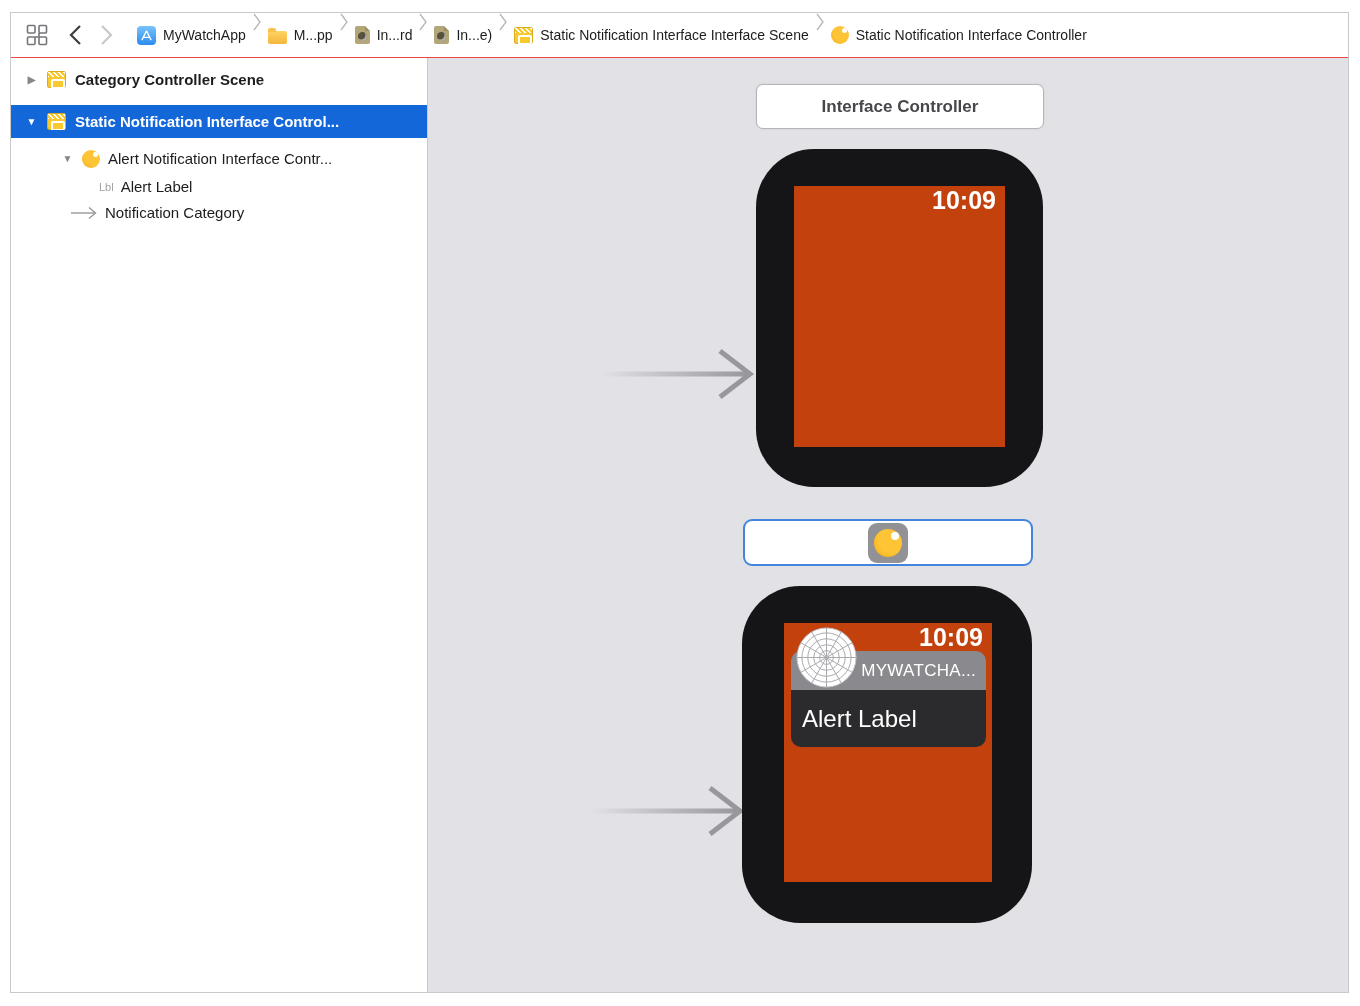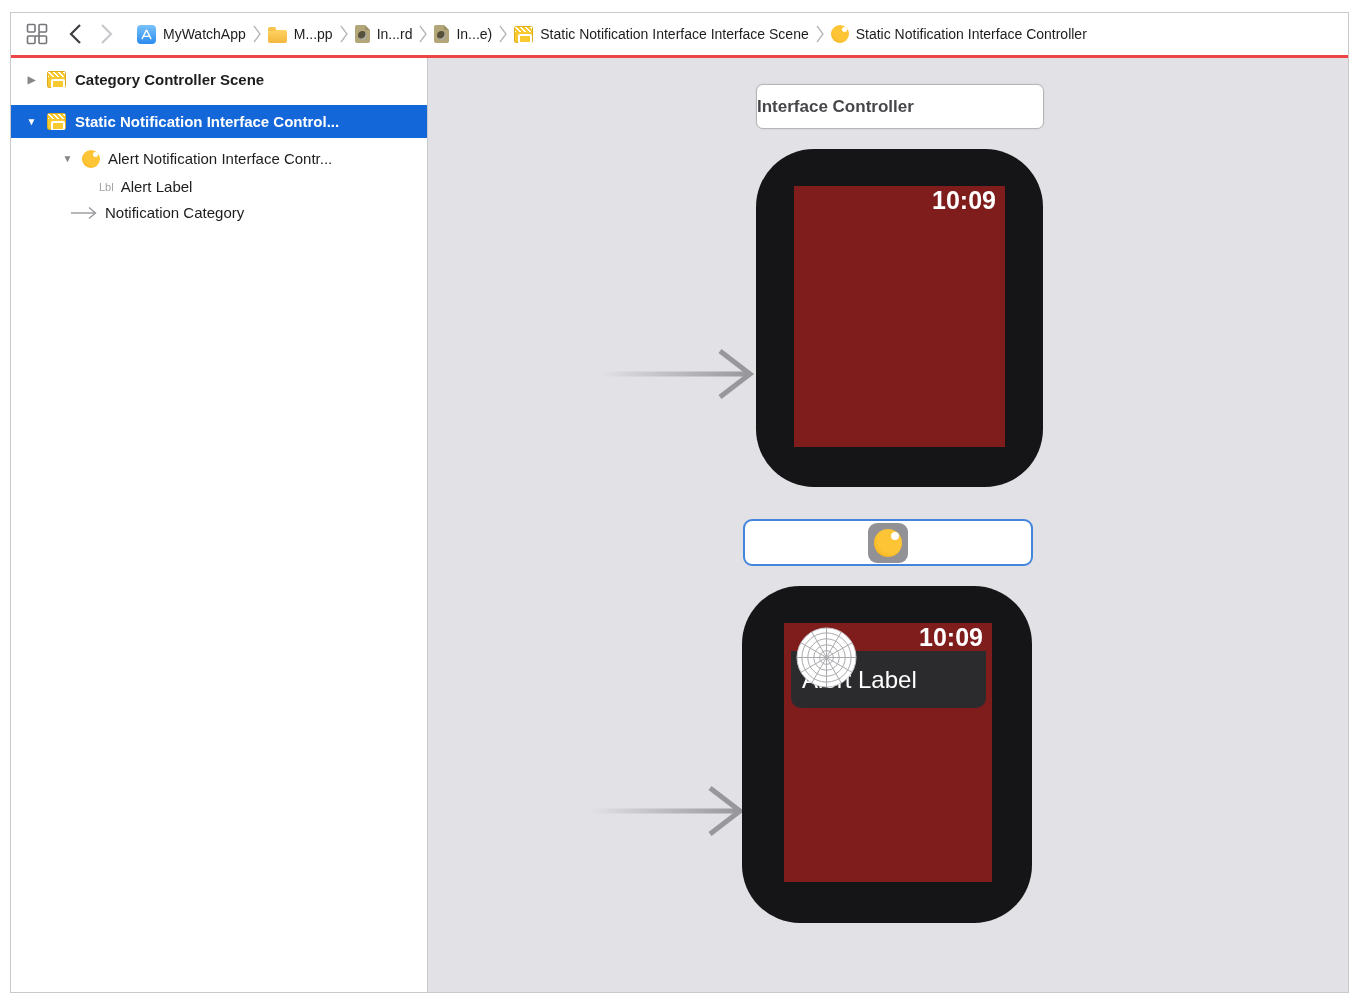--- a/index.html
+++ b/index.html
@@ -1,21 +1,21 @@
 <!DOCTYPE html>
 <html><head>
 <meta charset="utf-8">
 <style>
   * { margin:0; padding:0; box-sizing:border-box; }
   body { width:1360px; height:1006px; background:#ffffff; font-family:"Liberation Sans", sans-serif; position:relative; overflow:hidden; }
 
   .window { position:absolute; left:10px; top:12px; width:1339px; height:981px; border:1px solid #c9c9cc; background:#fff; }
 
   
-  .jumpbar { height:45px; border-bottom:3px solid #ef4444; display:flex; align-items:center; padding:0 10px 0 14px; background:#fff; white-space:nowrap; overflow:hidden; }
+  .jumpbar { height:45px; border-bottom:1px solid #ef4444; display:flex; padding:0 10px 0 14px; background:#fff; white-space:nowrap; overflow:hidden; }
   .tb-btn { display:flex; align-items:center; justify-content:center; flex:0 0 auto; }
   .grid-btn { margin-right:20px; }
   .nav-back { margin-right:18px; }
   .nav-fwd { margin-right:24px; }
   .crumb { display:flex; align-items:center; gap:7px; flex:0 0 auto; }
   .crumb-label { font-size:14px; color:#1d1d1f; }
   .sep { margin:0 7px; flex:0 0 auto; }
 
   
   .icon-app { width:19px; height:19px; border-radius:4px; background:linear-gradient(180deg,#79c2fb,#2a8bef); display:flex; align-items:center; justify-content:center; flex:0 0 auto; }
@@ -40,26 +40,26 @@
   .orow .disc { width:13px; font-size:10px; color:#86868a; text-align:center; flex:0 0 auto; }
   .row1 { top:8px; padding-left:14px; gap:9px; font-weight:bold; }
   .row2 { top:47px; height:33px; padding-left:14px; gap:9px; background:#1467d9; color:#fff; font-weight:bold; }
   .row2 .disc { color:#fff; }
   .row3 { top:87px; padding-left:50px; gap:8px; }
   .row4 { top:116px; height:25px; padding-left:88px; gap:7px; }
   .row5 { top:141px; padding-left:60px; gap:7px; }
   .lbl-badge { font-size:11px; color:#a0a0a4; }
 
   
-  .title-btn { position:absolute; left:328px; top:26px; width:288px; height:45px; background:#fff; border:1px solid #b5b5b9; border-radius:7px; line-height:43px; font-size:17px; font-weight:bold; color:#47474b; box-shadow:0 0 2px rgba(0,0,0,.10); }
+  .title-btn { position:absolute; left:328px; top:26px; width:288px; height:45px; background:#fff; border:1px solid #b5b5b9; border-radius:7px; text-align:center; line-height:43px; font-size:17px; font-weight:bold; color:#47474b; box-shadow:0 0 2px rgba(0,0,0,.10); }
 
   .watch { position:absolute; background:#151517; border-radius:58px; }
   .watch1 { left:328px; top:91px; width:287px; height:338px; }
   .watch2 { left:314px; top:528px; width:290px; height:337px; }
-  .screen { position:absolute; background:#7f1d1d; }
+  .screen { position:absolute; background:#c2410c; }
   .screen1 { left:38px; top:37px; width:211px; height:261px; }
   .screen2 { left:42px; top:37px; width:208px; height:259px; }
   .wtime { position:absolute; top:0px; right:9px; color:#fff; font-size:25px; font-weight:bold; letter-spacing:0; }
 
   .notif-card { position:absolute; left:7px; top:28px; width:195px; }
   .sash { height:39px; background:#8a8a8e; border-radius:10px 10px 0 0; color:#fff; font-size:17px; line-height:39px; text-align:right; padding-right:10px; letter-spacing:.3px; }
   .nbody { height:57px; background:#2b2b2d; border-radius:0 0 10px 10px; color:#fff; font-size:24px; line-height:57px; padding-left:11px; }
   .app-globe { position:absolute; left:12px; top:4px; width:61px; height:61px; z-index:2; }
 
   .segue-bar { position:absolute; left:315px; top:461px; width:290px; height:47px; background:#fff; border:2px solid #4285dd; border-radius:9px; display:flex; align-items:center; justify-content:center; }
@@ -213,20 +213,21 @@
           </linearGradient>
         </defs>
         <rect x="0" y="25.5" width="147" height="5" fill="url(#tg2)"></rect>
         <polyline points="119,5 149,28 119,51" fill="none" stroke="#98989c" stroke-width="5"></polyline>
       </svg>
 
       <div class="watch watch2">
         <div class="screen screen2">
           <span class="wtime">10:09</span>
           <div class="notif-card">
+            <div class="sash">MYWATCHA...</div>
             <div class="nbody">Alert Label</div>
           </div>
           <svg class="app-globe" viewBox="0 0 62 62">
             <circle cx="31" cy="31" r="30" fill="#ffffff" stroke="#c5c5c9" stroke-width="1"></circle>
             <g stroke="#a8a8ac" fill="none" stroke-width="1">
               <circle cx="31" cy="31" r="25"></circle>
               <circle cx="31" cy="31" r="19"></circle>
               <circle cx="31" cy="31" r="13"></circle>
               <circle cx="31" cy="31" r="7"></circle>
               <line x1="31" y1="31" x2="61" y2="31"></line>

